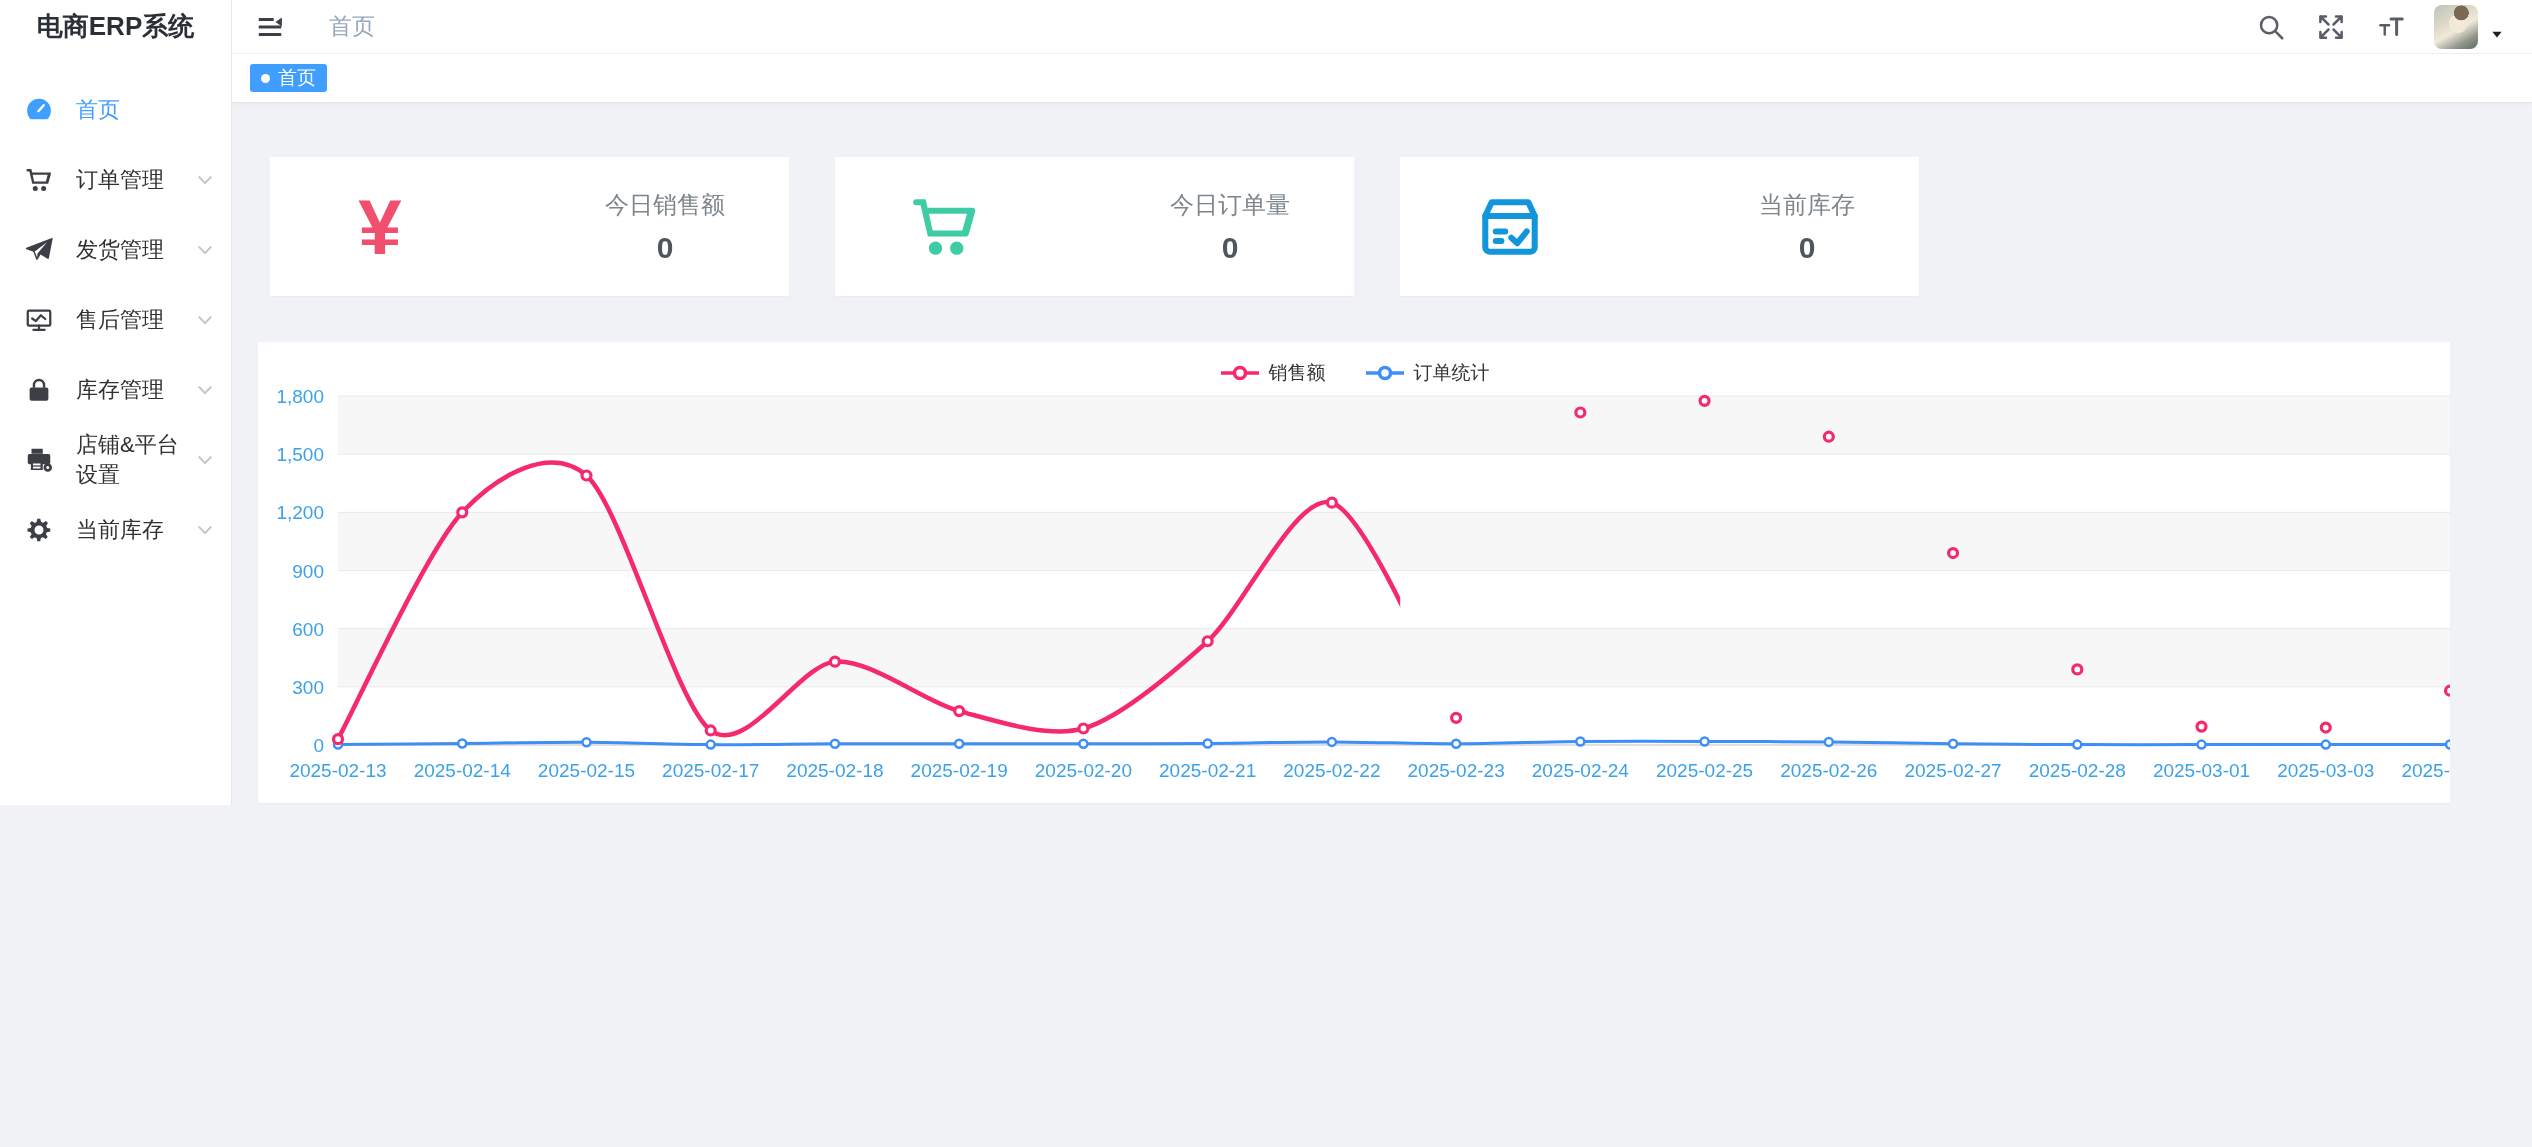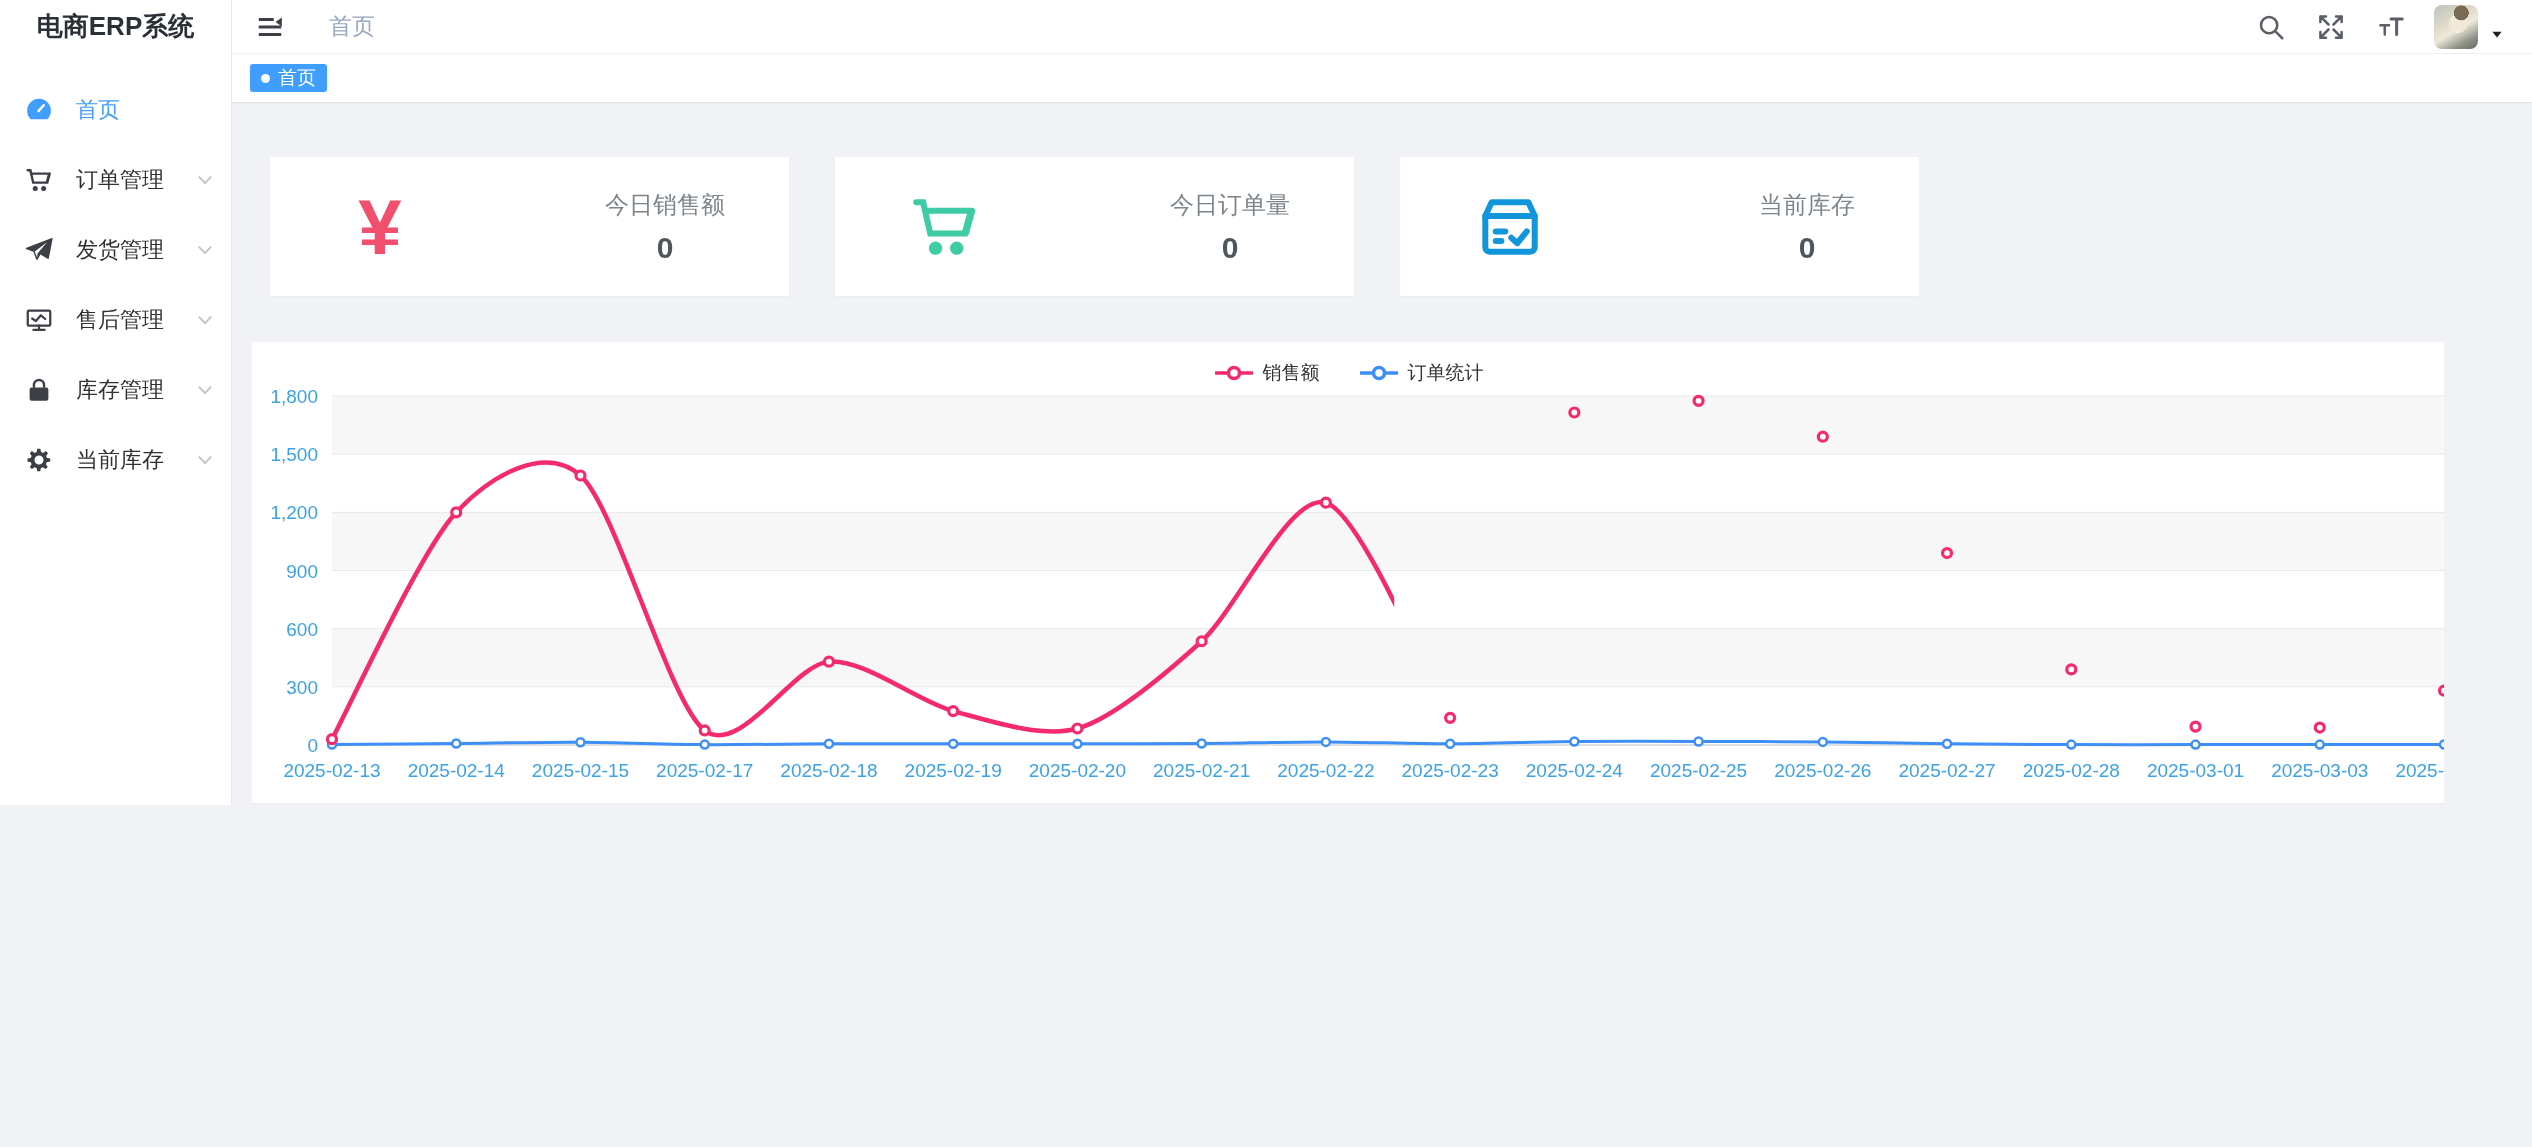--- a/index.html
+++ b/index.html
@@ -56,21 +56,21 @@
   .stat-card{width:519px;height:139px;background:#fff;margin-right:46px;
              display:flex;align-items:center;box-shadow:0 1px 2px rgba(0,0,0,.03);}
   .stat-icon{margin-left:62px;width:96px;display:flex;align-items:center;justify-content:center;}
   .stat-icon svg{width:76px;height:76px;display:block;}
   .stat-icon .yen{font-size:78px;font-weight:bold;line-height:1;}
   .stat-text{margin-left:auto;margin-right:64px;text-align:center;}
   .stat-label{font-size:24px;color:#7d858c;}
   .stat-value{font-size:30px;font-weight:bold;color:#4f575e;margin-top:10px;}
 
   .chart-card{position:relative;width:2192px;height:461px;background:#fff;
-              margin:46px 0 0 21px;box-shadow:0 1px 2px rgba(0,0,0,.03);}
+              margin:46px 0 0 27px;box-shadow:0 1px 2px rgba(0,0,0,.03);}
   .legend{position:absolute;left:0;top:18px;width:100%;display:flex;
           justify-content:center;gap:38px;z-index:2;}
   .legend-item{display:flex;align-items:center;gap:8px;cursor:pointer;
                font-size:19px;color:#333;}
   .legend-item svg{width:42px;height:20px;display:block;}
 
   .card-bottom{position:relative;width:2192px;height:430px;background:#fff;
                margin:33px 0 0 39px;box-shadow:0 1px 2px rgba(0,0,0,.03);}
   .donut{position:absolute;left:978px;top:45px;width:236px;height:236px;border-radius:50%;
          background:#d9d9d9;}
@@ -138,20 +138,39 @@
           </span>
         </div>
         <div class="menu-item">
           <span class="mi-icon">
             <svg viewBox="0 0 24 24">
               <path fill="currentColor" d="M12 3a5 5 0 0 0-5 5v2.2h1.9V8a3.1 3.1 0 0 1 6.2 0v2.2H17V8a5 5 0 0 0-5-5z"></path>
               <rect x="4.5" y="10" width="15" height="10.5" rx="1.6" fill="currentColor"></rect>
             </svg>
           </span>
           <span>库存管理</span>
+          <span class="chev">
+            <svg viewBox="0 0 14 14" fill="none" stroke="currentColor" stroke-width="1.4" stroke-linecap="round">
+              <path d="M3 5l4 4.2L11 5"></path>
+            </svg>
+          </span>
+        </div>
+        <div class="menu-item">
+          <span class="mi-icon">
+            <svg viewBox="0 0 24 24">
+              <path fill="currentColor" d="M6 3h9v4H6z"></path>
+              <rect x="3" y="7.2" width="18" height="8.2" rx="1.4" fill="currentColor"></rect>
+              <rect x="5.5" y="12.6" width="9.5" height="7.4" fill="currentColor"></rect>
+              <rect x="7.2" y="14.8" width="6" height="1.5" fill="#fff"></rect>
+              <rect x="7.2" y="17.3" width="6" height="1.5" fill="#fff"></rect>
+              <circle cx="19" cy="18" r="3.4" fill="currentColor"></circle>
+              <circle cx="19" cy="18" r="1.2" fill="#fff"></circle>
+            </svg>
+          </span>
+          <span>店铺&amp;平台设置</span>
           <span class="chev">
             <svg viewBox="0 0 14 14" fill="none" stroke="currentColor" stroke-width="1.4" stroke-linecap="round">
               <path d="M3 5l4 4.2L11 5"></path>
             </svg>
           </span>
         </div>
         <div class="menu-item">
           <span class="mi-icon">
             <svg viewBox="0 0 24 24">
               <path fill="currentColor" fill-rule="evenodd" d="M21 13.2v-2.4l-2.6-.5a6.7 6.7 0 0 0-.7-1.6l1.5-2.2-1.7-1.7-2.2 1.5c-.5-.3-1-.5-1.6-.7L13 3h-2.4l-.5 2.6c-.6.2-1.1.4-1.6.7L6.3 4.8 4.6 6.5l1.5 2.2c-.3.5-.5 1-.7 1.6l-2.6.5v2.4l2.6.5c.2.6.4 1.1.7 1.6l-1.5 2.2 1.7 1.7 2.2-1.5c.5.3 1 .5 1.6.7l.5 2.6H13l.5-2.6c.6-.2 1.1-.4 1.6-.7l2.2 1.5 1.7-1.7-1.5-2.2c.3-.5.5-1 .7-1.6zM12 15.6a3.6 3.6 0 1 1 0-7.2 3.6 3.6 0 0 1 0 7.2z"></path>

